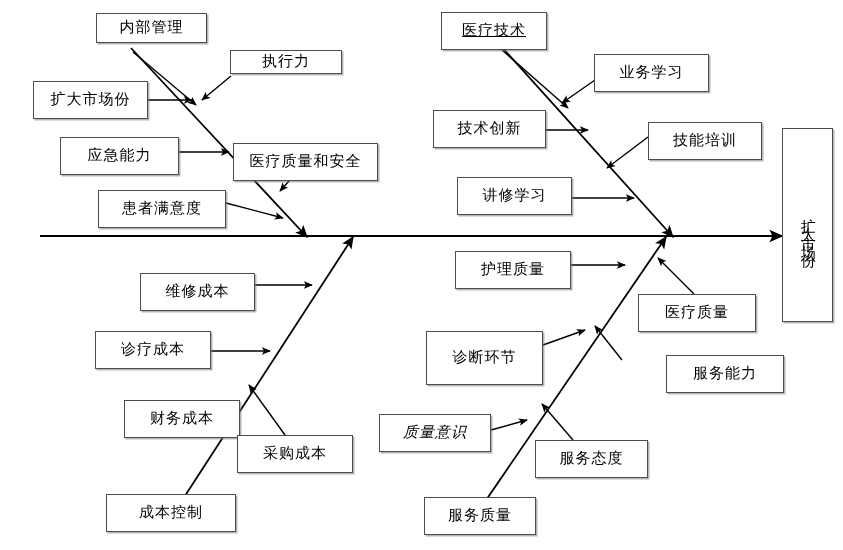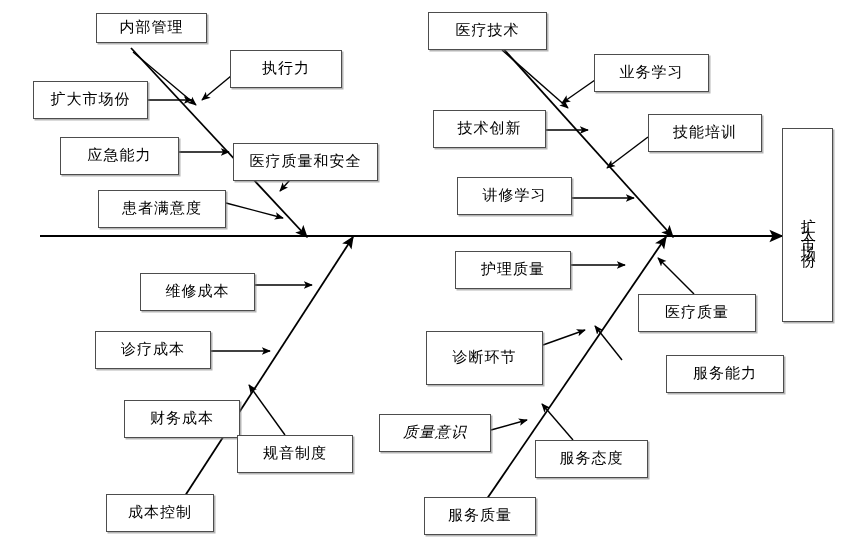--- a/index.html
+++ b/index.html
@@ -92,35 +92,35 @@
         <line x1="694" y1="294" x2="658" y2="258" stroke="#000000" stroke-width="1.4" stroke-linecap="butt" marker-end="url(#arrowThin)"></line>
         <line x1="543" y1="345" x2="585" y2="330" stroke="#000000" stroke-width="1.4" stroke-linecap="butt" marker-end="url(#arrowThin)"></line>
         <line x1="622" y1="360" x2="595" y2="326" stroke="#000000" stroke-width="1.4" stroke-linecap="butt" marker-end="url(#arrowThin)"></line>
         <line x1="491" y1="430" x2="527" y2="420" stroke="#000000" stroke-width="1.4" stroke-linecap="butt" marker-end="url(#arrowThin)"></line>
         <line x1="573" y1="440" x2="542" y2="404" stroke="#000000" stroke-width="1.4" stroke-linecap="butt" marker-end="url(#arrowThin)"></line>
       </g>
   </svg>
 
   <div id="nodes-layer">
       <div class="node" style="left: 96px; top: 13px; width: 111px; height: 30px;">内部管理</div>
-      <div class="node" style="left: 230px; top: 50px; width: 112px; height: 38px;">执行力</div>
+      <div class="node" style="left: 230px; top: 50px; width: 112px; height: 24px;">执行力</div>
       <div class="node" style="left: 33px; top: 81px; width: 115px; height: 38px;">扩大市场份</div>
       <div class="node" style="left: 233px; top: 123px; width: 145px; height: 38px; margin-top: 20px;">医疗质量和安全</div>
       <div class="node" style="left: 60px; top: 137px; width: 119px; height: 38px;">应急能力</div>
       <div class="node" style="left: 98px; top: 190px; width: 128px; height: 38px;">患者满意度</div>
-      <div class="node" style="left: 428px; top: 12px; width: 119px; height: 38px;">医疗技术</div>
+      <div class="node" style="left: 441px; top: 12px; width: 106px; height: 38px; text-decoration: underline;">医疗技术</div>
       <div class="node" style="left: 594px; top: 54px; width: 115px; height: 38px;">业务学习</div>
       <div class="node" style="left: 433px; top: 110px; width: 113px; height: 38px;">技术创新</div>
-      <div class="node" style="left: 648px; top: 114px; width: 114px; height: 38px;">技能培训</div>
+      <div class="node" style="left: 648px; top: 122px; width: 114px; height: 38px;">技能培训</div>
       <div class="node" style="left: 457px; top: 177px; width: 115px; height: 38px;">讲修学习</div>
       <div class="node" style="left: 140px; top: 273px; width: 115px; height: 38px;">维修成本</div>
       <div class="node" style="left: 95px; top: 331px; width: 116px; height: 38px;">诊疗成本</div>
       <div class="node" style="left: 78px; top: 400px; width: 116px; height: 38px; margin-left: 46px;">财务成本</div>
-      <div class="node" style="left: 237px; top: 435px; width: 116px; height: 38px;">规音制度</div>
-      <div class="node" style="left: 106px; top: 494px; width: 108px; height: 38px;">成本控制</div>
+      <div class="node" style="left: 237px; top: 435px; width: 116px; height: 38px;">采购成本</div>
+      <div class="node" style="left: 106px; top: 494px; width: 130px; height: 38px;">成本控制</div>
       <div class="node" style="left: 455px; top: 251px; width: 116px; height: 38px;">护理质量</div>
       <div class="node" style="left: 638px; top: 294px; width: 118px; height: 38px;">医疗质量</div>
       <div class="node" style="left: 426px; top: 331px; width: 117px; height: 54px;">诊断环节</div>
       <div class="node" style="left: 622px; top: 355px; width: 118px; height: 38px; margin-left: 44px;">服务能力</div>
       <div class="node" style="left: 379px; top: 414px; width: 112px; height: 38px; font-style: italic;">质量意识</div>
       <div class="node" style="left: 535px; top: 440px; width: 113px; height: 38px;">服务态度</div>
       <div class="node" style="left: 424px; top: 497px; width: 112px; height: 38px;">服务质量</div>
     </div>
 
   <div class="node vertical" id="effect-node" style="left: 782px; top: 128px; width: 51px; height: 194px;">扩大市场份</div>

